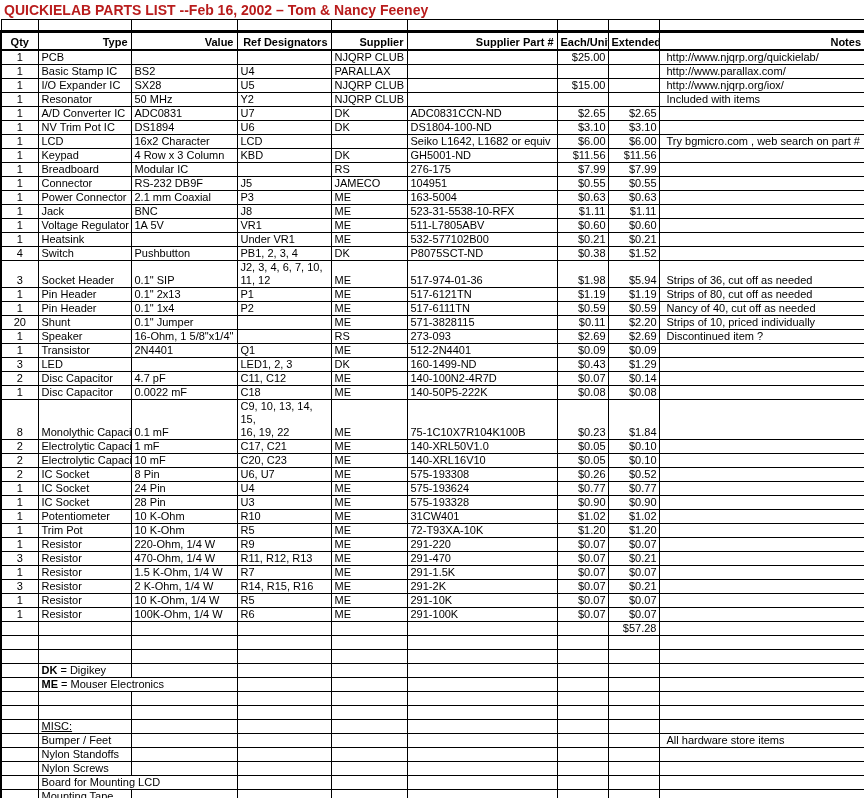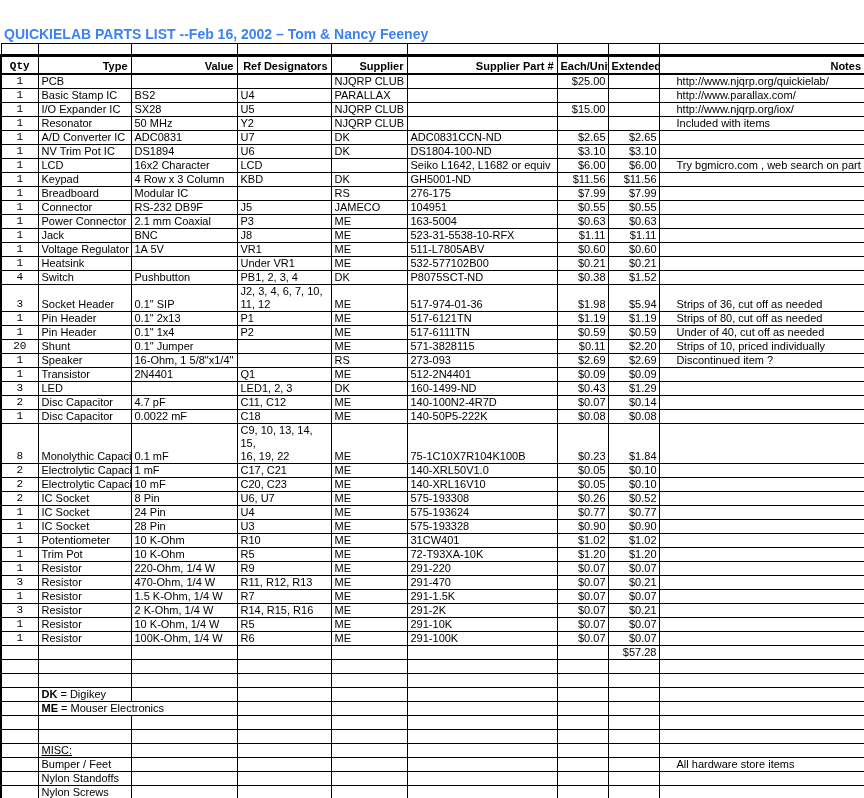--- a/index.html
+++ b/index.html
@@ -4,23 +4,22 @@
 <style>
   * { box-sizing: border-box; }
   html, body { margin: 0; padding: 0; }
   body {
     width: 864px; height: 798px; overflow: hidden;
     background: #ffffff;
     font-family: "Liberation Sans", sans-serif;
   }
   .title {
     height: 19px; padding: 2px 0 0 4px;
-    font-size: 14px; font-weight: bold; color: #3b82f6;
+    font-size: 14px; font-weight: bold; color: #b91c1c;
     white-space: nowrap;
-    margin-top: 24px;
   }
   table {
     border-collapse: collapse; table-layout: fixed;
     width: 864px;
     font-family: "Liberation Sans", sans-serif;
     font-size: 11px;
   }
   td, th {
     border: 1px solid #000;
     padding: 0 3px;
@@ -29,26 +28,26 @@
     height: 14px; line-height: 13px;
     font-size: 11px;
   }
   tr.spacer td { height: 12px; border-bottom-width: 0; }
   tr.head th {
     font-weight: bold; text-align: right;
     border-top: 3px solid #000; border-bottom: 2px solid #000;
     height: 18px;
   }
   tr.head th.c0 { text-align: center; }
-  tr.head th:first-child, tr.data td:first-child { border-left: 2px solid #000; font-family: Liberation Mono, monospace; }
+  tr.head th:first-child, tr.data td:first-child { border-left: 2px solid #000; }
   tr.head th:last-child,  tr.data td:last-child  { border-right: 2px solid #000; }
   tr.data.last td { border-bottom: 3px solid #000; }
   td.c0 { text-align: center; }
   td.money { text-align: right; padding-right: 2px; }
-  td.notes { padding-left: 17px; }
+  td.notes { padding-left: 7px; }
   tr.tall td { height: 27px; }
   td.pre { white-space: pre-line; margin-top: 12px; }
   td .misc { font-weight: normal; text-decoration: underline; }
 </style>
 </head>
 <body>
 
 <div class="title">QUICKIELAB PARTS LIST --Feb 16, 2002 – Tom &amp; Nancy Feeney</div>
 
 <table>
@@ -276,21 +275,21 @@
       </tr>
       <tr class="data">
         <td class="c0">1</td>
         <td>Pin Header</td>
         <td>0.1" 1x4</td>
         <td>P2</td>
         <td>ME</td>
         <td>517-6111TN</td>
         <td class="money">$0.59</td>
         <td class="money">$0.59</td>
-        <td class="notes">Under of 40, cut off as needed</td>
+        <td class="notes">Nancy of 40, cut off as needed</td>
       </tr>
       <tr class="data">
         <td class="c0">20</td>
         <td>Shunt</td>
         <td>0.1" Jumper</td>
         <td></td>
         <td>ME</td>
         <td>571-3828115</td>
         <td class="money">$0.11</td>
         <td class="money">$2.20</td>

